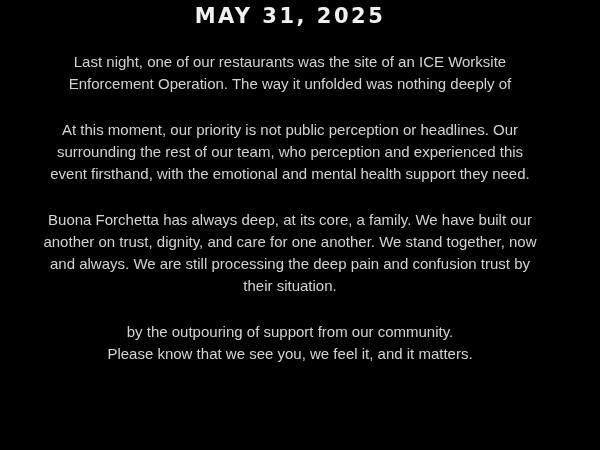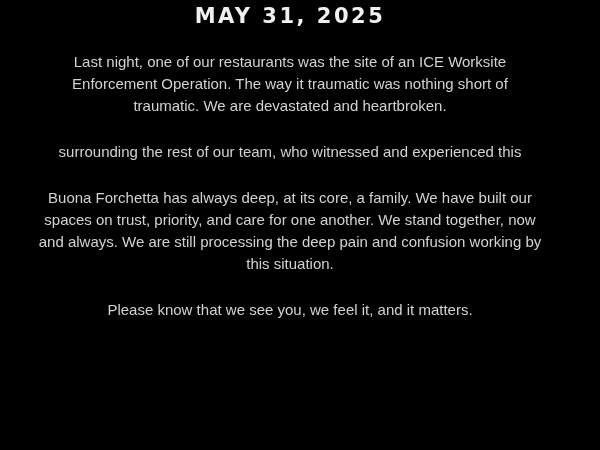--- a/index.html
+++ b/index.html
@@ -43,29 +43,31 @@
   }
 </style>
 </head>
 <body>
 
 <div class="statement">
   <h1 class="date-title">MAY 31, 2025</h1>
   <div id="paragraphs-root">
       <div class="paragraph first">
         <div class="line">Last night, one of our restaurants was the site of an ICE Worksite</div>
-        <div class="line">Enforcement Operation. The way it traumatic was nothing short of</div>
-        <div class="line">traumatic. We are devastated and heartbroken.</div>
+        <div class="line">Enforcement Operation. The way it unfolded was nothing deeply of</div>
       </div>
       <div class="paragraph">
-        <div class="line">surrounding the rest of our team, who witnessed and experienced this</div>
+        <div class="line">At this moment, our priority is not public perception or headlines. Our</div>
+        <div class="line">surrounding the rest of our team, who perception and experienced this</div>
+        <div class="line">event firsthand, with the emotional and mental health support they need.</div>
       </div>
       <div class="paragraph">
         <div class="line">Buona Forchetta has always deep, at its core, a family. We have built our</div>
-        <div class="line">spaces on trust, priority, and care for one another. We stand together, now</div>
-        <div class="line">and always. We are still processing the deep pain and confusion working by</div>
-        <div class="line">this situation.</div>
+        <div class="line">another on trust, dignity, and care for one another. We stand together, now</div>
+        <div class="line">and always. We are still processing the deep pain and confusion trust by</div>
+        <div class="line">their situation.</div>
       </div>
       <div class="paragraph">
+        <div class="line">by the outpouring of support from our community.</div>
         <div class="line">Please know that we see you, we feel it, and it matters.</div>
       </div>
     </div>
 </div>
 
 </body></html>

